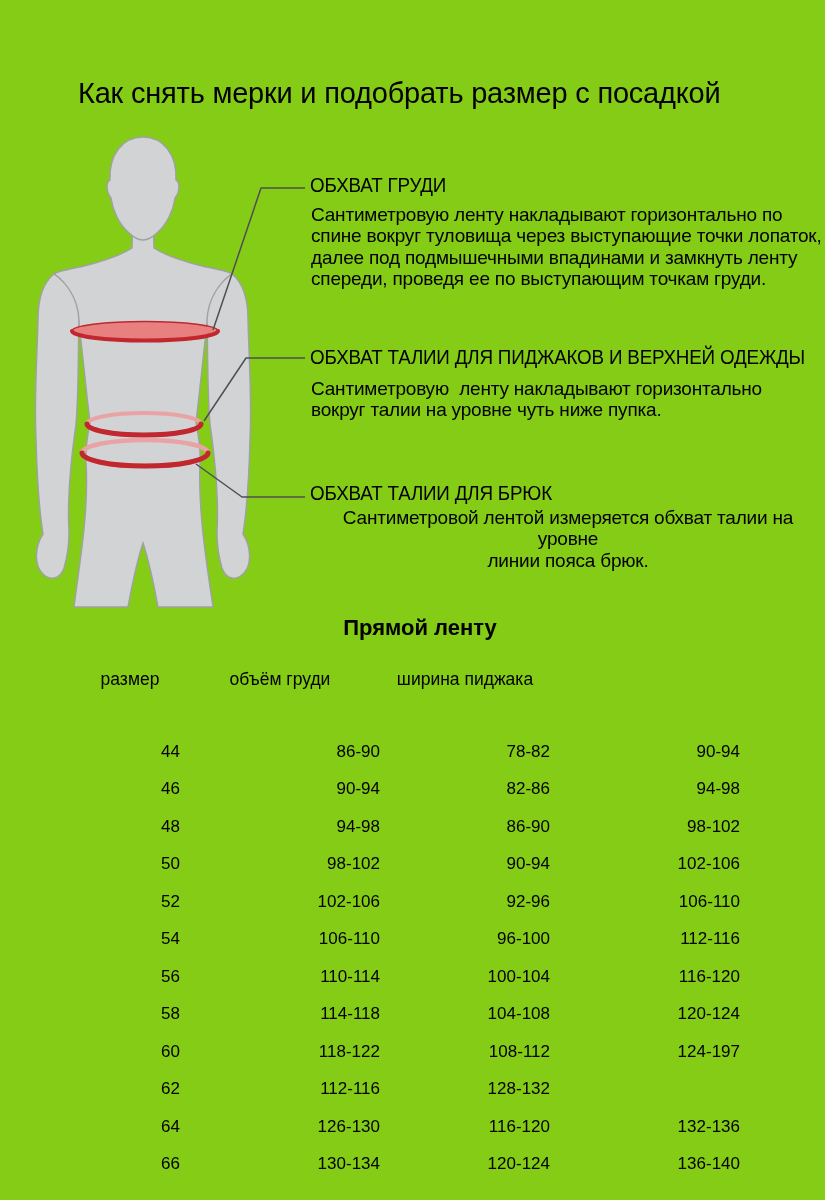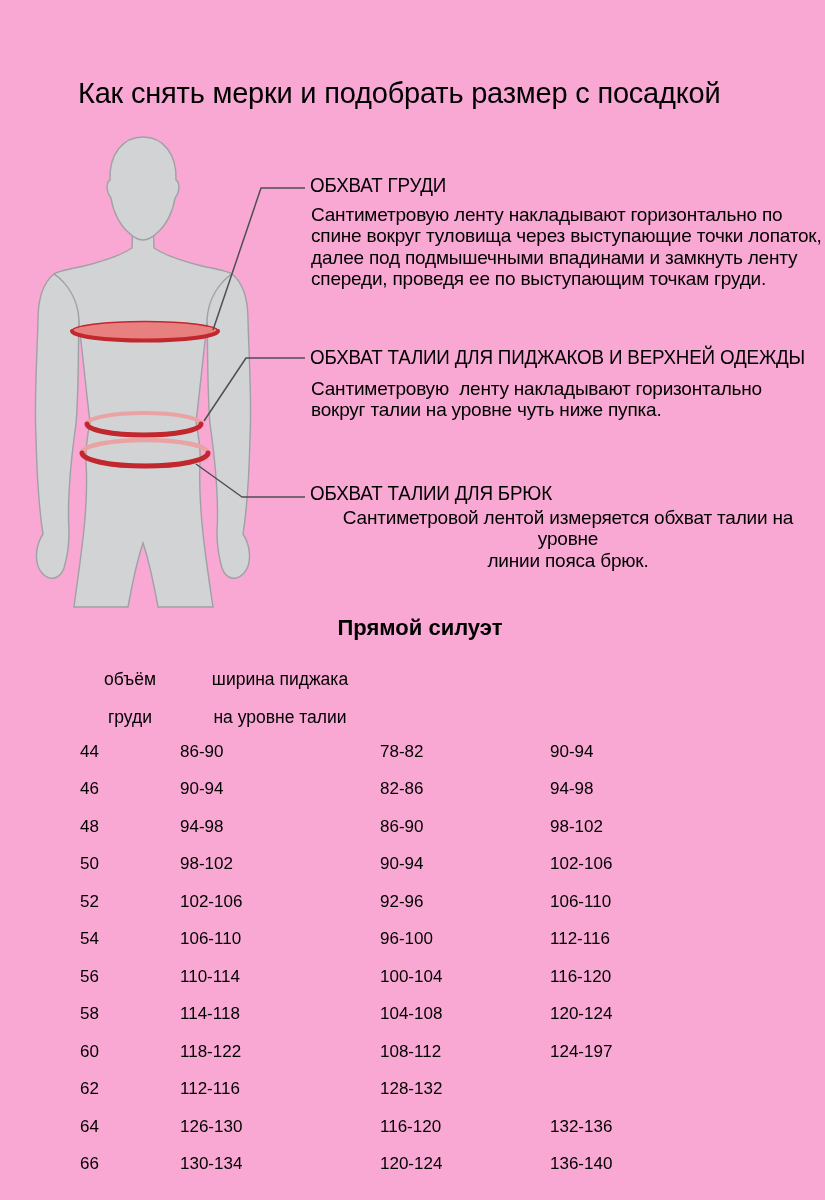--- a/index.html
+++ b/index.html
@@ -1,20 +1,20 @@
 <!DOCTYPE html>
 <html style="--color-text: #000000; --color-silhouette_fill: #d2d3d5; --color-silhouette_outline: #9fa1a4; --color-band_dark_red: #c1272d; --color-band_fill_red: #e8807f; --color-band_pink: #eaa3a5; --color-leader_line: #4d4f53;"><head>
 <meta charset="utf-8">
 <style>
   html, body { margin: 0; padding: 0; background: #ffffff; }
   .page {
     position: relative;
     width: 825px;
     height: 1200px;
-    background: #f9a8d4;
+    background: #84cc16;
     font-family: "Liberation Sans", sans-serif;
     color: var(--color-text, #000);
     overflow: hidden;
   }
   .page-title {
     position: absolute;
     left: 78px;
     top: 75px;
     margin: 0;
     font-size: 29px;
@@ -77,21 +77,21 @@
   .th { text-align: center; }
   .th div { line-height: 38px; height: 38px; }
   .tbody {
     position: absolute;
     left: 80px;
     top: 733px;
     width: 680px;
     font-size: 17px;
   }
   .trow { height: 37.5px; align-items: center; }
-  .cell { text-align: left; }
+  .cell { text-align: right; }
 </style>
 </head>
 <body>
 
 <div class="page">
 
   <h1 class="page-title">Как снять мерки и подобрать размер с посадкой</h1>
 
   <svg class="figure-svg" width="310" height="480" viewBox="0 0 310 480">
 
@@ -168,30 +168,33 @@
 спереди, проведя ее по выступающим точкам груди.</div>
 
   <div class="m-label m2-label">ОБХВАТ ТАЛИИ ДЛЯ ПИДЖАКОВ И ВЕРХНЕЙ ОДЕЖДЫ</div>
   <div class="m-desc m2-desc">Сантиметровую  ленту накладывают горизонтально
 вокруг талии на уровне чуть ниже пупка.</div>
 
   <div class="m-label m3-label">ОБХВАТ ТАЛИИ ДЛЯ БРЮК</div>
   <div class="m-desc m3-desc">Сантиметровой лентой измеряется обхват талии на уровне
 линии пояса брюк.</div>
 
-  <h2 class="table-title">Прямой силуэт</h2>
+  <h2 class="table-title">Прямой ленту</h2>
 
   <div class="thead">
+    <div class="th">
+      <div>размер</div>
+      <div></div>
+    </div>
     <div class="th">
       <div>объём груди</div>
       <div></div>
     </div>
     <div class="th">
       <div>ширина пиджака</div>
-      <div>на уровне талии</div>
     </div>
   </div>
 
   <div class="tbody">
     <div class="trow">
       <div class="cell">44</div>
       <div class="cell">86-90</div>
       <div class="cell">78-82</div>
       <div class="cell">90-94</div>
     </div>

